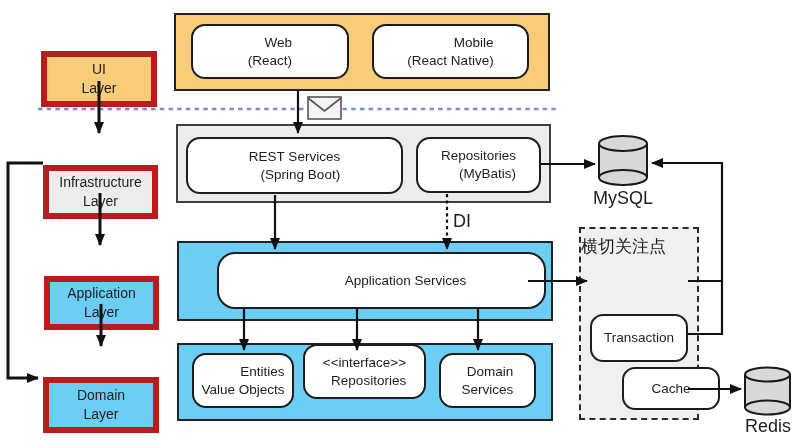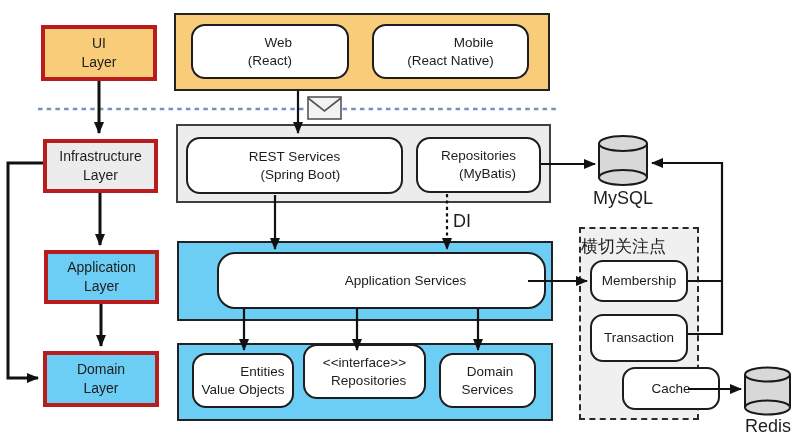--- a/index.html
+++ b/index.html
@@ -6,22 +6,22 @@
   body{font-family:"Liberation Sans", sans-serif;}
   .canvas{position:relative;width:800px;height:448px;background:#ffffff;overflow:hidden;}
   .container{position:absolute;box-sizing:border-box;}
   .c-frontend{background:var(--orange);border:2px solid #222;}
   .c-backend{background:var(--container_gray);border:2px solid #3f3f3f;}
   .c-blue{background:var(--blue);border:2px solid #222;}
   .c-crosscut{background:var(--crosscut_gray);border:2px dashed #2a2a2a;}
   .wbox{position:absolute;box-sizing:border-box;background:#fff;border:2px solid #1d1d1d;
         border-radius:14px;display:flex;flex-direction:column;align-items:center;justify-content:center;
         text-align:right;font-size:13.5px;color:#1d1d1d;line-height:1.32;}
-  .layerbox{position:absolute;box-sizing:border-box;border:4px solid #b91c1c;display:flex;flex-direction:column;
-        align-items:center;justify-content:center;text-align:center;font-size:14px;color:#1d1d1d;line-height:1.35;}
+  .layerbox{position:absolute;box-sizing:border-box;border:6px solid #b91c1c;display:flex;flex-direction:column;
+        align-items:center;justify-content:center;text-align:center;font-size:14px;color:#1d1d1d;line-height:1.35;margin-top:26px;}
   .lbl span{display:block;}
   .floatlbl{position:absolute;font-size:18px;color:#1d1d1d;text-align:center;}
   .svglayer{position:absolute;left:0;top:0;width:800px;height:448px;pointer-events:none;z-index:5;}
   .crosscut-title{position:absolute;left:0;right:0;top:6px;text-align:left;font-size:17px;color:#1d1d1d;}
 </style>
 </head>
 <body>
 
 <div class="canvas">
 
@@ -100,23 +100,20 @@
         <span>Repositories</span>
       </div>
   </div>
   <div class="wbox" style="left:439px;top:353px;width:97px;height:55px;">
     <div class="lbl">
         <span>Domain</span>
         <span>Services</span>
       </div>
   </div>
 
-  <div class="wbox" style="left:590px;top:260px;width:98px;height:42px;border-radius:13px;z-index:2;">
-    <span>Membership</span>
-  </div>
   <div class="wbox" style="left:590px;top:314px;width:98px;height:48px;border-radius:13px;z-index:2;">
     <span>Transaction</span>
   </div>
   <div class="wbox" style="left:590px;top:367px;width:98px;height:43px;border-radius:13px;z-index:2;margin-left:32px;">
     <span>Cache</span>
   </div>
 
   <div class="floatlbl" style="left:593px;top:188px;width:60px;">MySQL</div>
   <div class="floatlbl" style="left:738px;top:416px;width:60px;">Redis</div>
 

